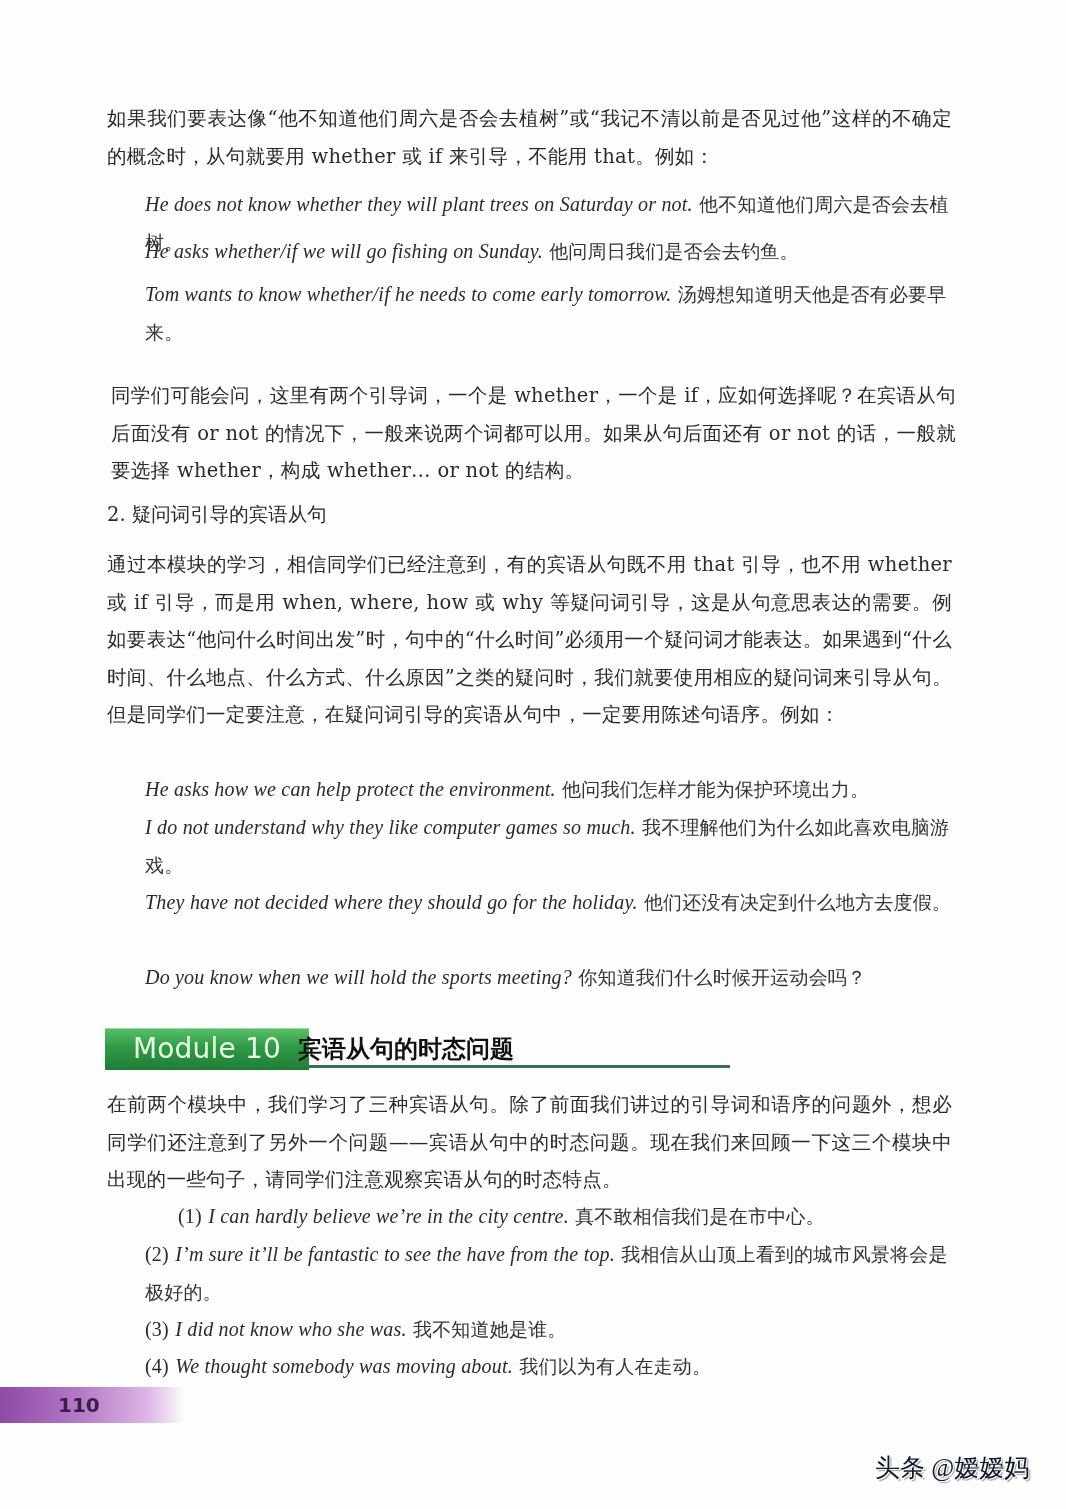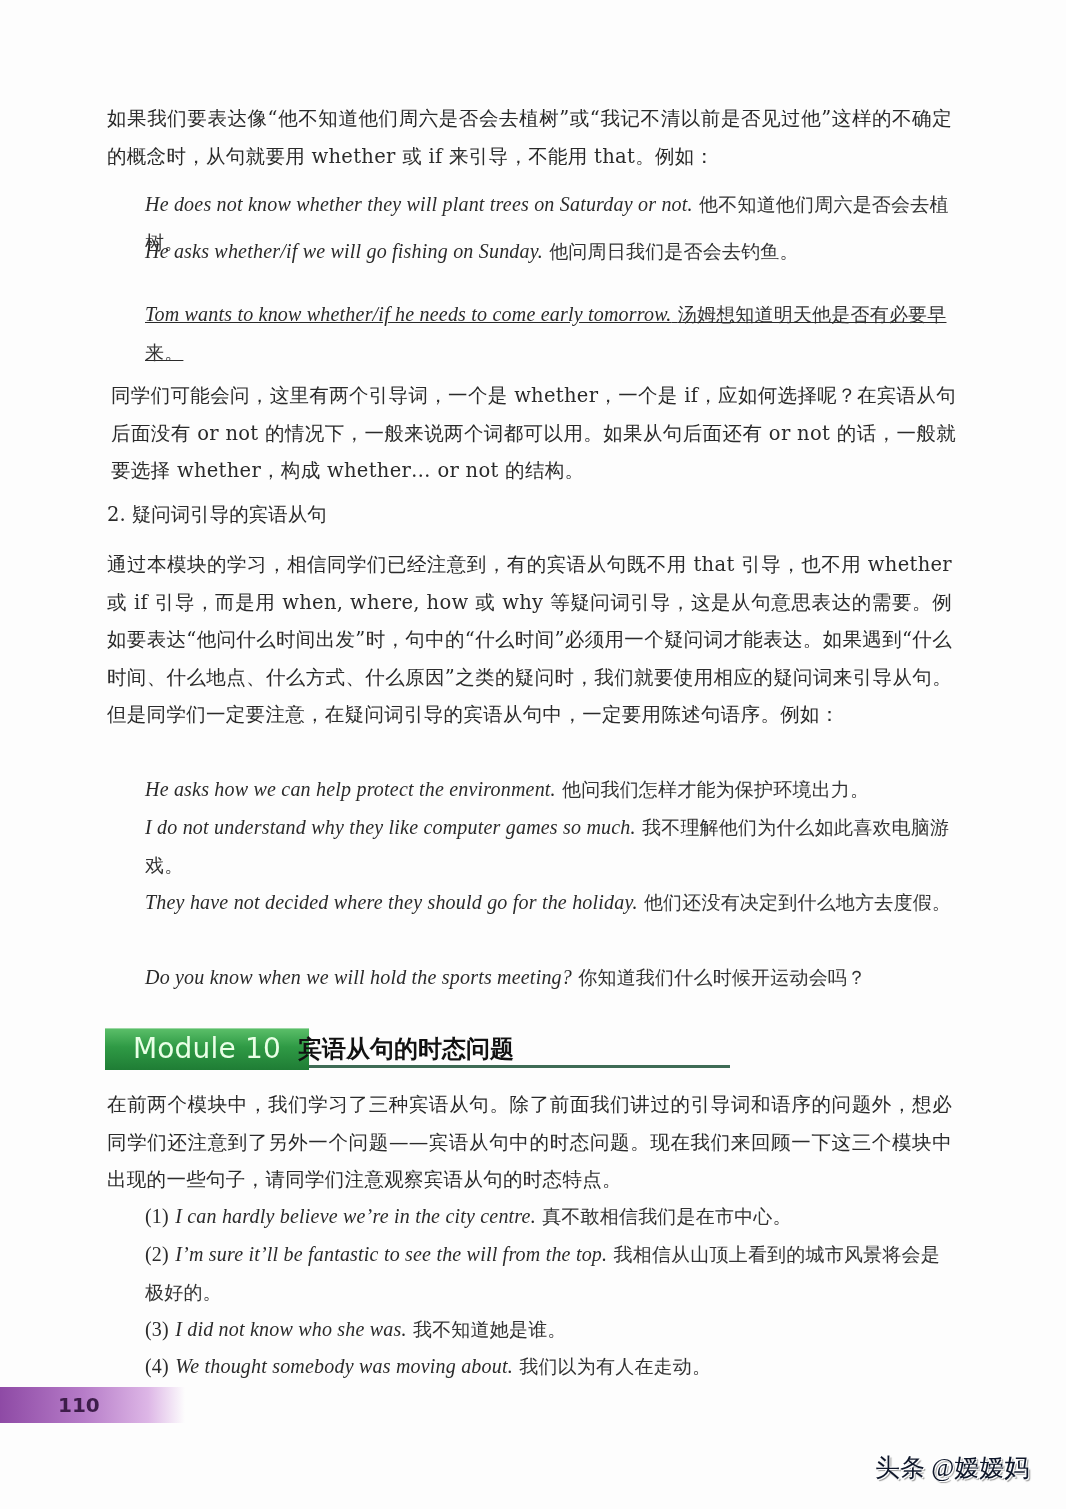--- a/index.html
+++ b/index.html
@@ -60,21 +60,21 @@
   <p class="para" style="top:100px; margin:0;">如果我们要表达像“他不知道他们周六是否会去植树”或“我记不清以前是否见过他”这样的不确定的概念时，从句就要用 whether 或 if 来引导，不能用 that。例如：</p>
 
   <div class="ex" style="top:178px;margin-top:8px;">
     <span class="en">He does not know whether they will plant trees on Saturday or not.</span>
     <span class="zh">他不知道他们周六是否会去植树。</span>
   </div>
   <div class="ex" style="top:233px;">
     <span class="en">He asks whether/if we will go fishing on Sunday.</span>
     <span class="zh">他问周日我们是否会去钓鱼。</span>
   </div>
-  <div class="ex" style="top:296px;text-decoration:underline;">
+  <div class="ex" style="top:276px;">
     <span class="en">Tom wants to know whether/if he needs to come early tomorrow.</span>
     <span class="zh">汤姆想知道明天他是否有必要早来。</span>
   </div>
 
   <p class="para" style="top:373px; margin:4px;">同学们可能会问，这里有两个引导词，一个是 whether，一个是 if，应如何选择呢？在宾语从句后面没有 or not 的情况下，一般来说两个词都可以用。如果从句后面还有 or not 的话，一般就要选择 whether，构成 whether… or not 的结构。</p>
 
   <div class="subhead">2. 疑问词引导的宾语从句</div>
 
   <p class="para" style="top:546px; margin:0;">通过本模块的学习，相信同学们已经注意到，有的宾语从句既不用 that 引导，也不用 whether 或 if 引导，而是用 when, where, how 或 why 等疑问词引导，这是从句意思表达的需要。例如要表达“他问什么时间出发”时，句中的“什么时间”必须用一个疑问词才能表达。如果遇到“什么时间、什么地点、什么方式、什么原因”之类的疑问时，我们就要使用相应的疑问词来引导从句。但是同学们一定要注意，在疑问词引导的宾语从句中，一定要用陈述句语序。例如：</p>
 
@@ -96,28 +96,28 @@
   </div>
 
   <div class="module-head">
     <div class="module-rule"></div>
     <div class="module-badge">Module 10</div>
     <div class="module-title">宾语从句的时态问题</div>
   </div>
 
   <p class="para" style="top:1086px; margin:0;">在前两个模块中，我们学习了三种宾语从句。除了前面我们讲过的引导词和语序的问题外，想必同学们还注意到了另外一个问题——宾语从句中的时态问题。现在我们来回顾一下这三个模块中出现的一些句子，请同学们注意观察宾语从句的时态特点。</p>
 
-  <div class="ex" style="top:1198px;">
+  <div class="ex" style="top:1198px;margin-left:33px;">
     <span class="num">(1)</span>
     <span class="en">I can hardly believe we’re in the city centre.</span>
     <span class="zh">真不敢相信我们是在市中心。</span>
   </div>
   <div class="ex" style="top:1236px;">
     <span class="num">(2)</span>
-    <span class="en">I’m sure it’ll be fantastic to see the will from the top.</span>
+    <span class="en">I’m sure it’ll be fantastic to see the have from the top.</span>
     <span class="zh">我相信从山顶上看到的城市风景将会是极好的。</span>
   </div>
   <div class="ex" style="top:1311px;">
     <span class="num">(3)</span>
     <span class="en">I did not know who she was.</span>
     <span class="zh">我不知道她是谁。</span>
   </div>
   <div class="ex" style="top:1348px;">
     <span class="num">(4)</span>
     <span class="en">We thought somebody was moving about.</span>

